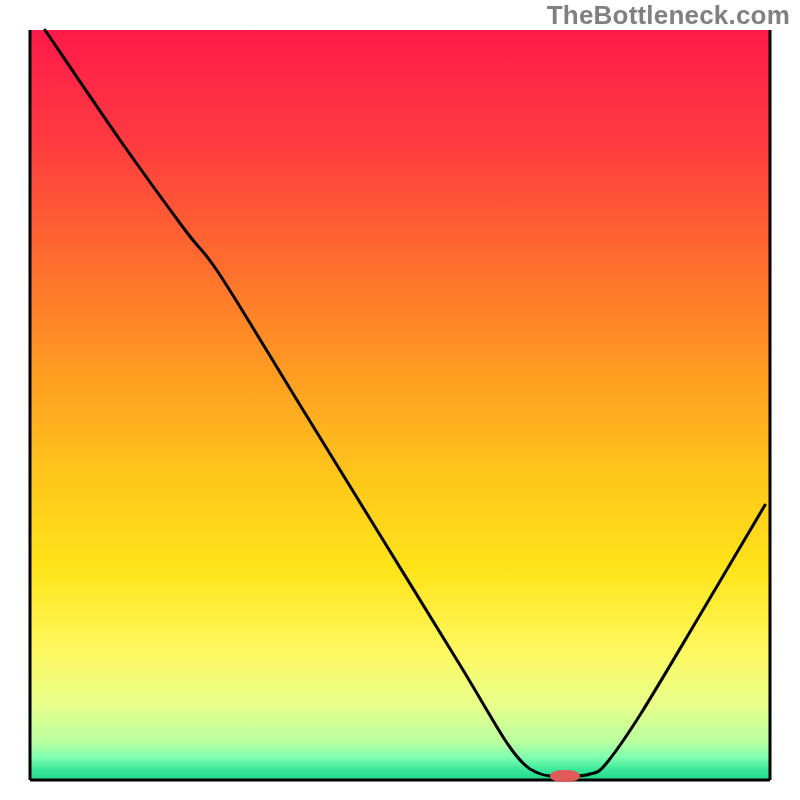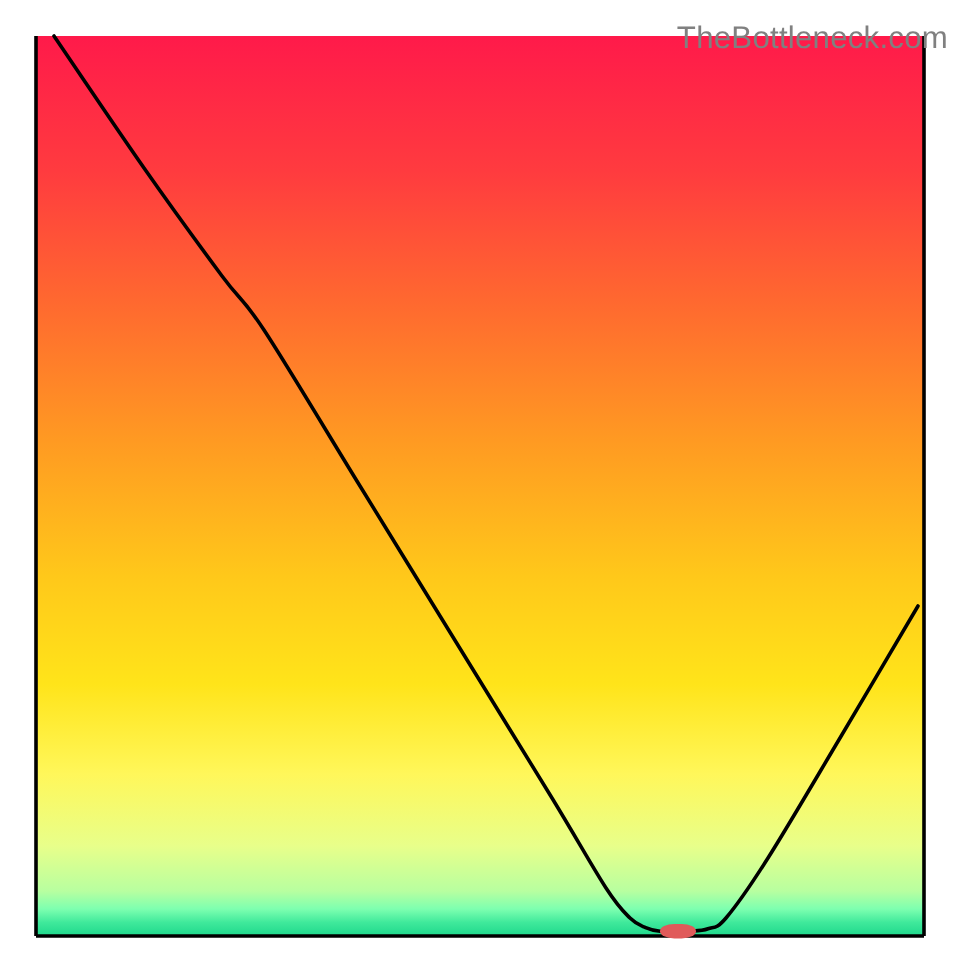--- a/index.html
+++ b/index.html
@@ -10,25 +10,25 @@
     background: #ffffff;
     font-family: Arial, Helvetica, sans-serif;
   }
   .chart-container {
     position: relative;
     width: 800px;
     height: 800px;
   }
   .watermark {
     position: absolute;
-    top: 16px;
+    top: 0;
     right: 10px;
     font-size: 26px;
     color: #808080;
-    font-weight: 400;
+    font-weight: 700;
     letter-spacing: 0.2px;
     z-index: 10;
   }
   .plot-svg {
     position: absolute;
     top: 0;
     left: 0;
   }
 </style>
 </head>

